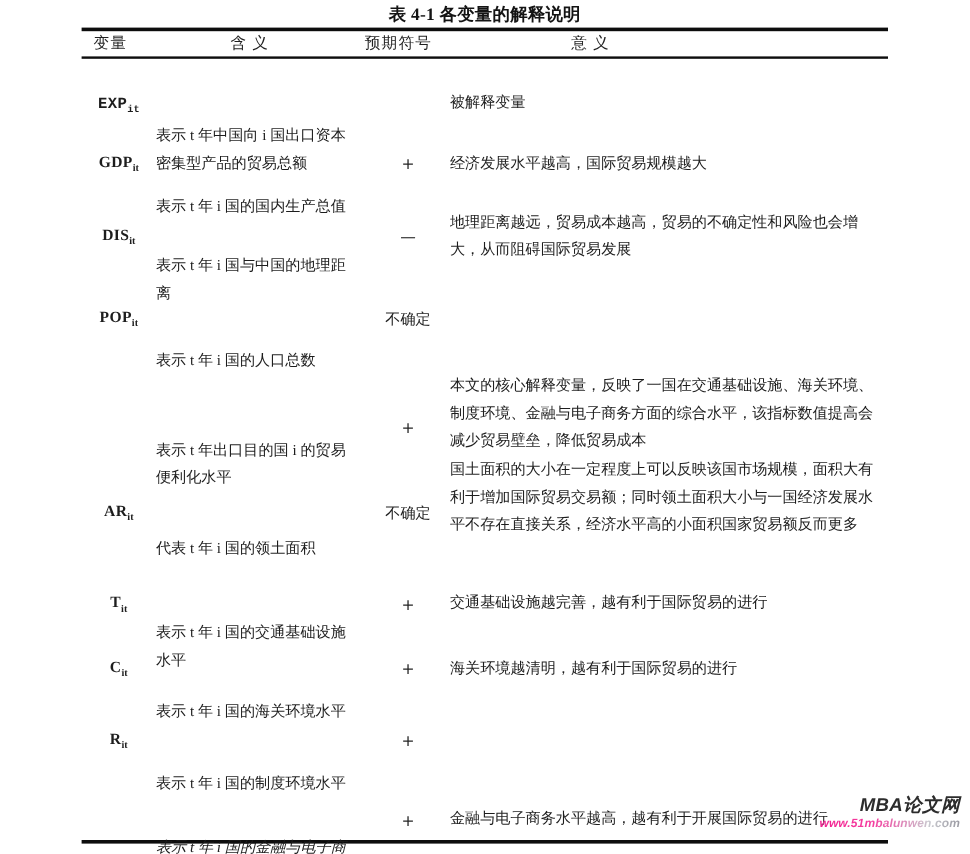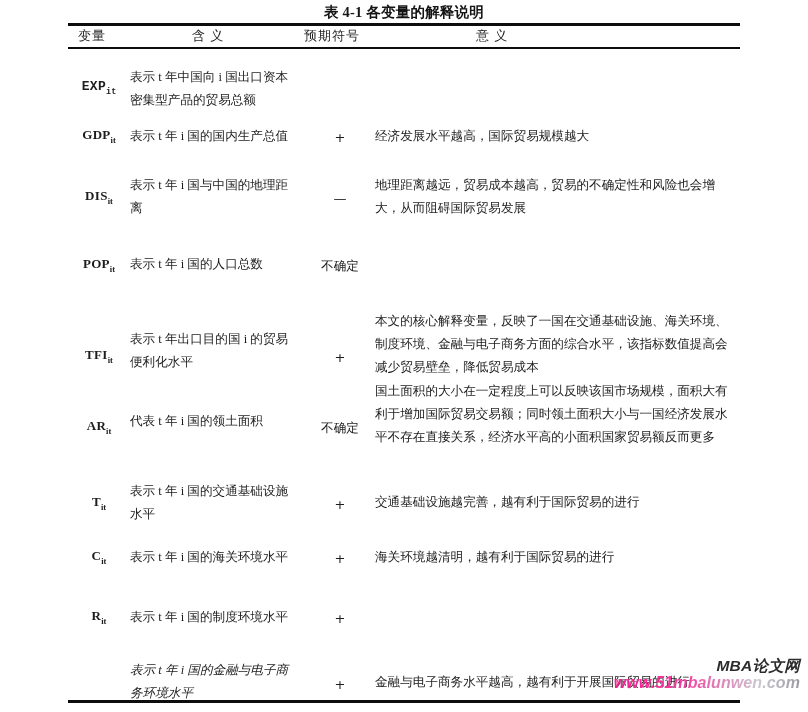--- a/index.html
+++ b/index.html
@@ -89,20 +89,21 @@
   }
   .c-var sub {
     font-size: 8.5px;
     font-weight: bold;
     letter-spacing: 0;
   }
   .c-mean {
     left: 62px;
     width: 170px;
     text-align: left;
+    margin-top: 36px;
   }
   .c-sign {
     left: 232px;
     width: 80px;
     text-align: center;
   }
   .c-sig {
     left: 307px;
     width: 365px;
     text-align: left;
@@ -132,21 +133,21 @@
   .wm-main {
     font-family: "Liberation Sans", sans-serif;
     font-size: 15.5px;
     font-weight: bold;
     font-style: italic;
     color: #2c2c2c;
     letter-spacing: 0.3px;
   }
   .wm-url {
     font-family: "Liberation Sans", sans-serif;
-    font-size: 16px;
+    font-size: 10px;
     font-style: italic;
     font-weight: bold;
     margin-top: 1px;
     background: linear-gradient(90deg, #f21d8f 0%, #f53fa0 38%, #c9c9cf 78%, #9a9aa2 100%);
     -webkit-background-clip: text;
     background-clip: text;
     color: transparent;
     letter-spacing: 0.1px;
   }
 </style>
@@ -169,20 +170,21 @@
   </div>
 
   <div class="row" style="top:60px;height:58px;">
     <div class="cell c-var mid" style="top:0;height:58px;font-family:Liberation Mono, monospace;">
       <span><span>EXP</span><sub>it</sub></span>
     </div>
     <div class="cell c-mean" style="top:6px;">表示 t 年中国向 i 国出口资本密集型产品的贸易总额</div>
     <div class="cell c-sign mid" style="top:0;height:58px;">
       <span class="plus"></span>
     </div>
+    <div class="cell c-sig" style="top:14px;">被解释变量</div>
   </div>
 
   <div class="row" style="top:124px;height:26px;">
     <div class="cell c-var mid" style="top:0;height:26px;">
       <span><span>GDP</span><sub>it</sub></span>
     </div>
     <div class="cell c-mean" style="top:1px;white-space:nowrap;">表示 t 年 i 国的国内生产总值</div>
     <div class="cell c-sign mid" style="top:0;height:26px;">
       <span class="plus">+</span>
     </div>
@@ -204,23 +206,20 @@
     <div class="cell c-var mid" style="top:0;height:76px;">
       <span><span>POP</span><sub>it</sub></span>
     </div>
     <div class="cell c-mean" style="top:25px;white-space:nowrap;">表示 t 年 i 国的人口总数</div>
     <div class="cell c-sign mid" style="top:0;height:76px;">
       <span>不确定</span>
     </div>
   </div>
 
   <div class="row" style="top:308px;height:98px;">
-    <div class="cell c-var mid" style="top:0;height:98px;">
-      <span><span>TFI</span><sub>it</sub></span>
-    </div>
     <div class="cell c-mean" style="top:20px;">表示 t 年出口目的国 i 的贸易便利化水平</div>
     <div class="cell c-sign mid" style="top:0;height:98px;">
       <span class="plus">+</span>
     </div>
     <div class="cell c-sig" style="top:2px;">本文的核心解释变量，反映了一国在交通基础设施、海关环境、制度环境、金融与电子商务方面的综合水平，该指标数值提高会减少贸易壁垒，降低贸易成本</div>
   </div>
 
   <div class="row" style="top:378px;height:100px;">
     <div class="cell c-var mid" style="top:0;height:100px;">
       <span><span>AR</span><sub>it</sub></span>

